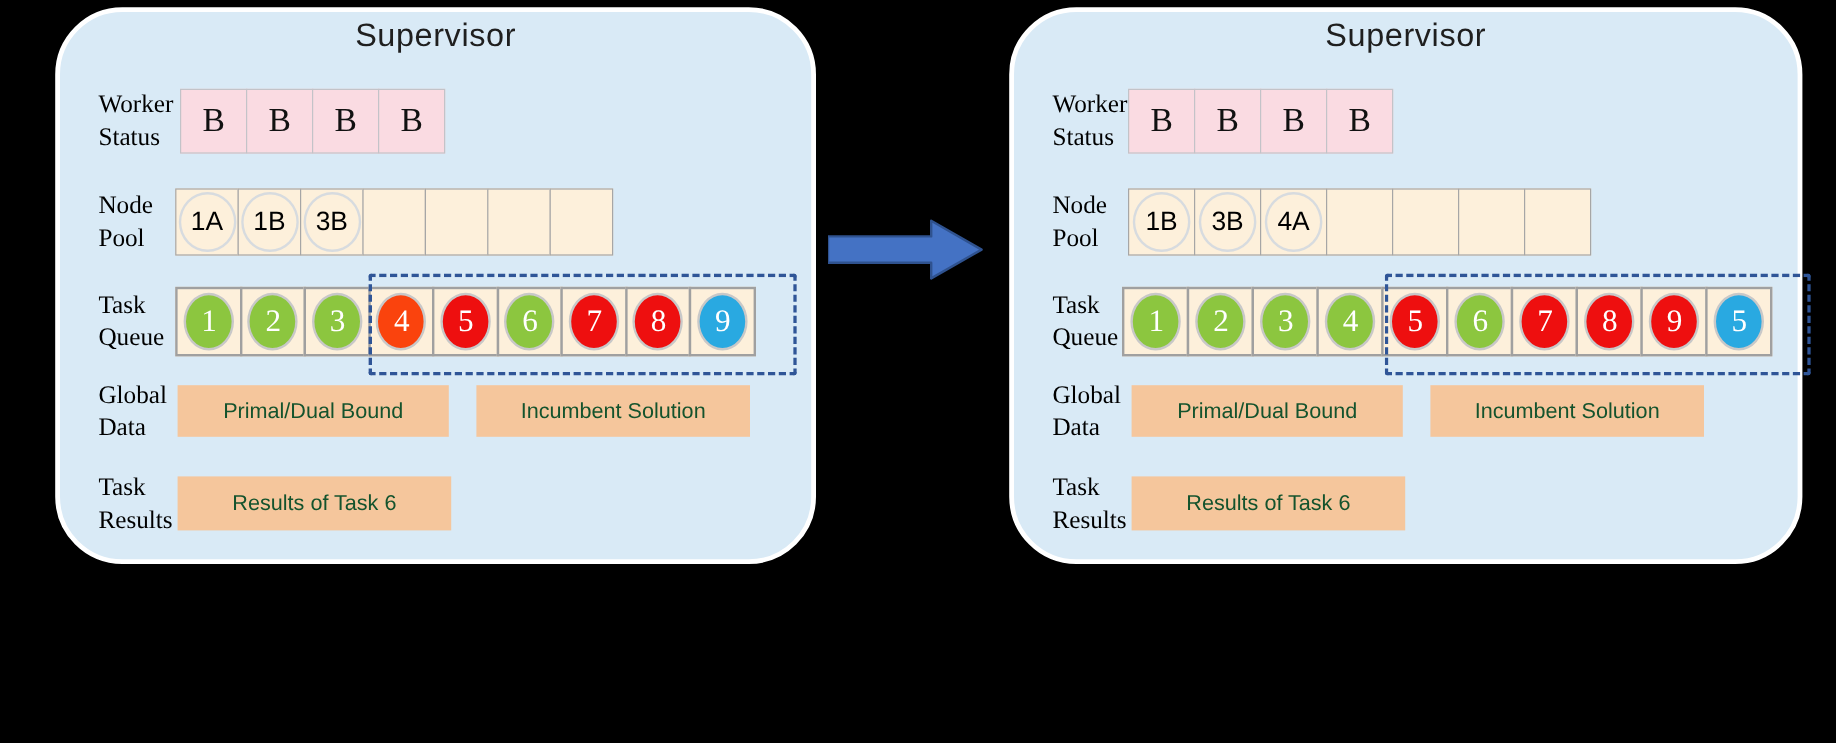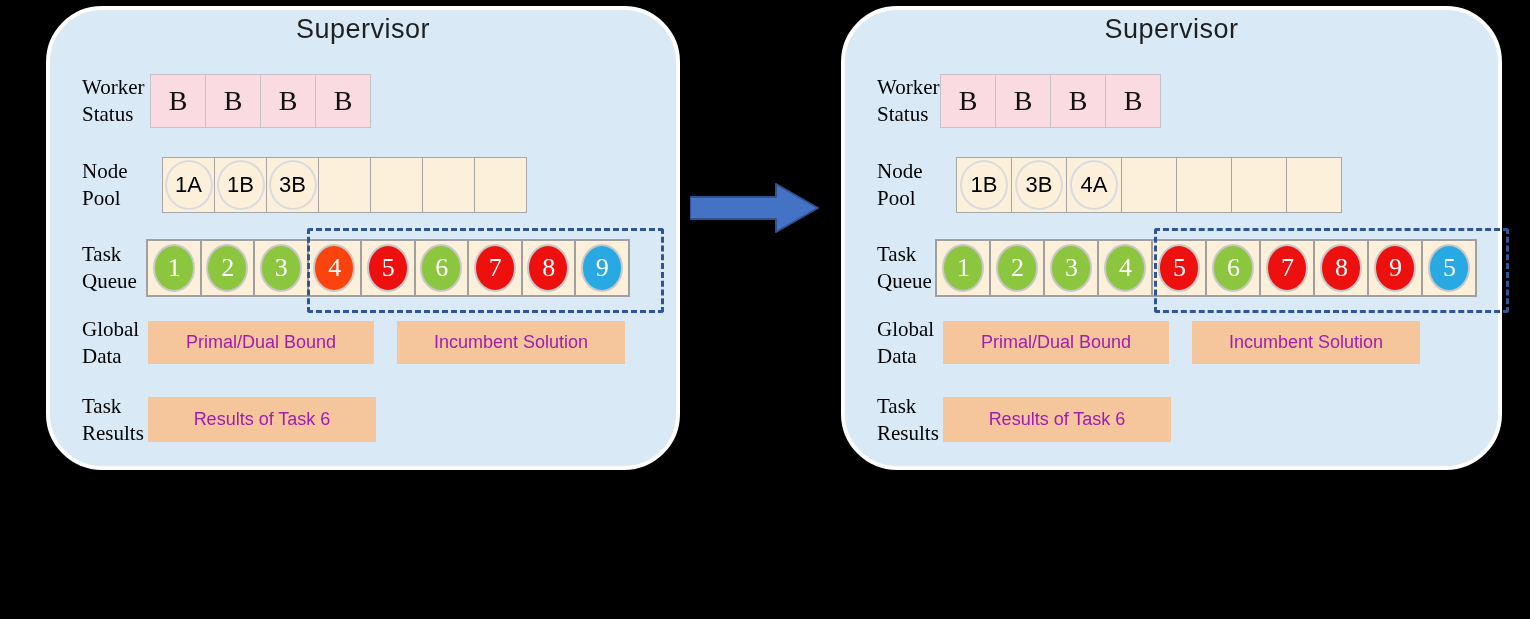--- a/index.html
+++ b/index.html
@@ -13,33 +13,33 @@
                font-size:27px;font-weight:500;color:#1f1f1f;letter-spacing:.5px;}
   .row{position:absolute;left:0;right:0;}
   .row-label{position:absolute;left:8px;top:50%;transform:translateY(-50%);width:88px;
              font-family:"Liberation Serif",serif;font-size:21px;line-height:1.3;color:#000;margin-left:24px;}
   .cells{position:absolute;top:0;bottom:0;display:flex;align-items:stretch;}
   .cell{display:flex;align-items:center;justify-content:center;box-sizing:border-box;}
   .wcell{width:56px;background:var(--worker_cell,#FADBE2);border:1px solid #C3C3C8;margin-left:-1px;}
   .wcell:first-child{margin-left:0;}
   .bletter{font-family:"Liberation Serif",serif;font-size:28px;color:#111;}
   .ncell{background:var(--pool_cell,#FDF0DB);border:1px solid #A6A6A6;margin-left:-1px;}
-  .ncell:first-child{margin-left:16px;}
+  .ncell:first-child{margin-left:0;}
   .lp .ncell{width:53px;} .rp .ncell{width:56px;}
   .qcell{background:var(--pool_cell,#FDF0DB);border:2px solid #A0A0A0;margin-left:-2px;}
   .qcell:first-child{margin-left:0;}
   .lp .qcell{width:55.5px;} .rp .qcell{width:56px;}
   .circle{display:flex;align-items:center;justify-content:center;border-radius:50%;}
   .ncircle{width:44px;height:46px;border:2px solid rgba(190,205,225,.6);
            font-size:22px;font-weight:500;color:#000;background:transparent;}
   .qcircle{width:38px;height:44px;border:2px solid #C8C8C8;color:#fff;
            font-family:"Liberation Serif",serif;font-size:26px;letter-spacing:-1px;}
   .dash{position:absolute;border:3px dashed var(--dashed_border,#2F5597);border-radius:3px;z-index:3;}
   .obox{background:var(--button,#F5C69C);display:flex;align-items:center;justify-content:center;
-        font-size:18px;color:#a21caf;box-sizing:border-box;}
+        font-size:18px;color:#14532d;box-sizing:border-box;}
   .boxrow{position:absolute;top:0;bottom:0;display:flex;gap:23px;}
 
   
   .arrow{position:absolute;left:690px;top:182px;width:130px;height:52px;}
 
   
   .wbox{position:absolute;top:533px;width:105px;height:84px;background:var(--worker_box,#DCE0EF);
         border:2px solid #AEB2C2;border-radius:18px;box-sizing:border-box;
         display:flex;align-items:center;justify-content:center;}
   .wbox .circle{width:44px;height:48px;border:2px solid #CFCFCF;color:#fff;

